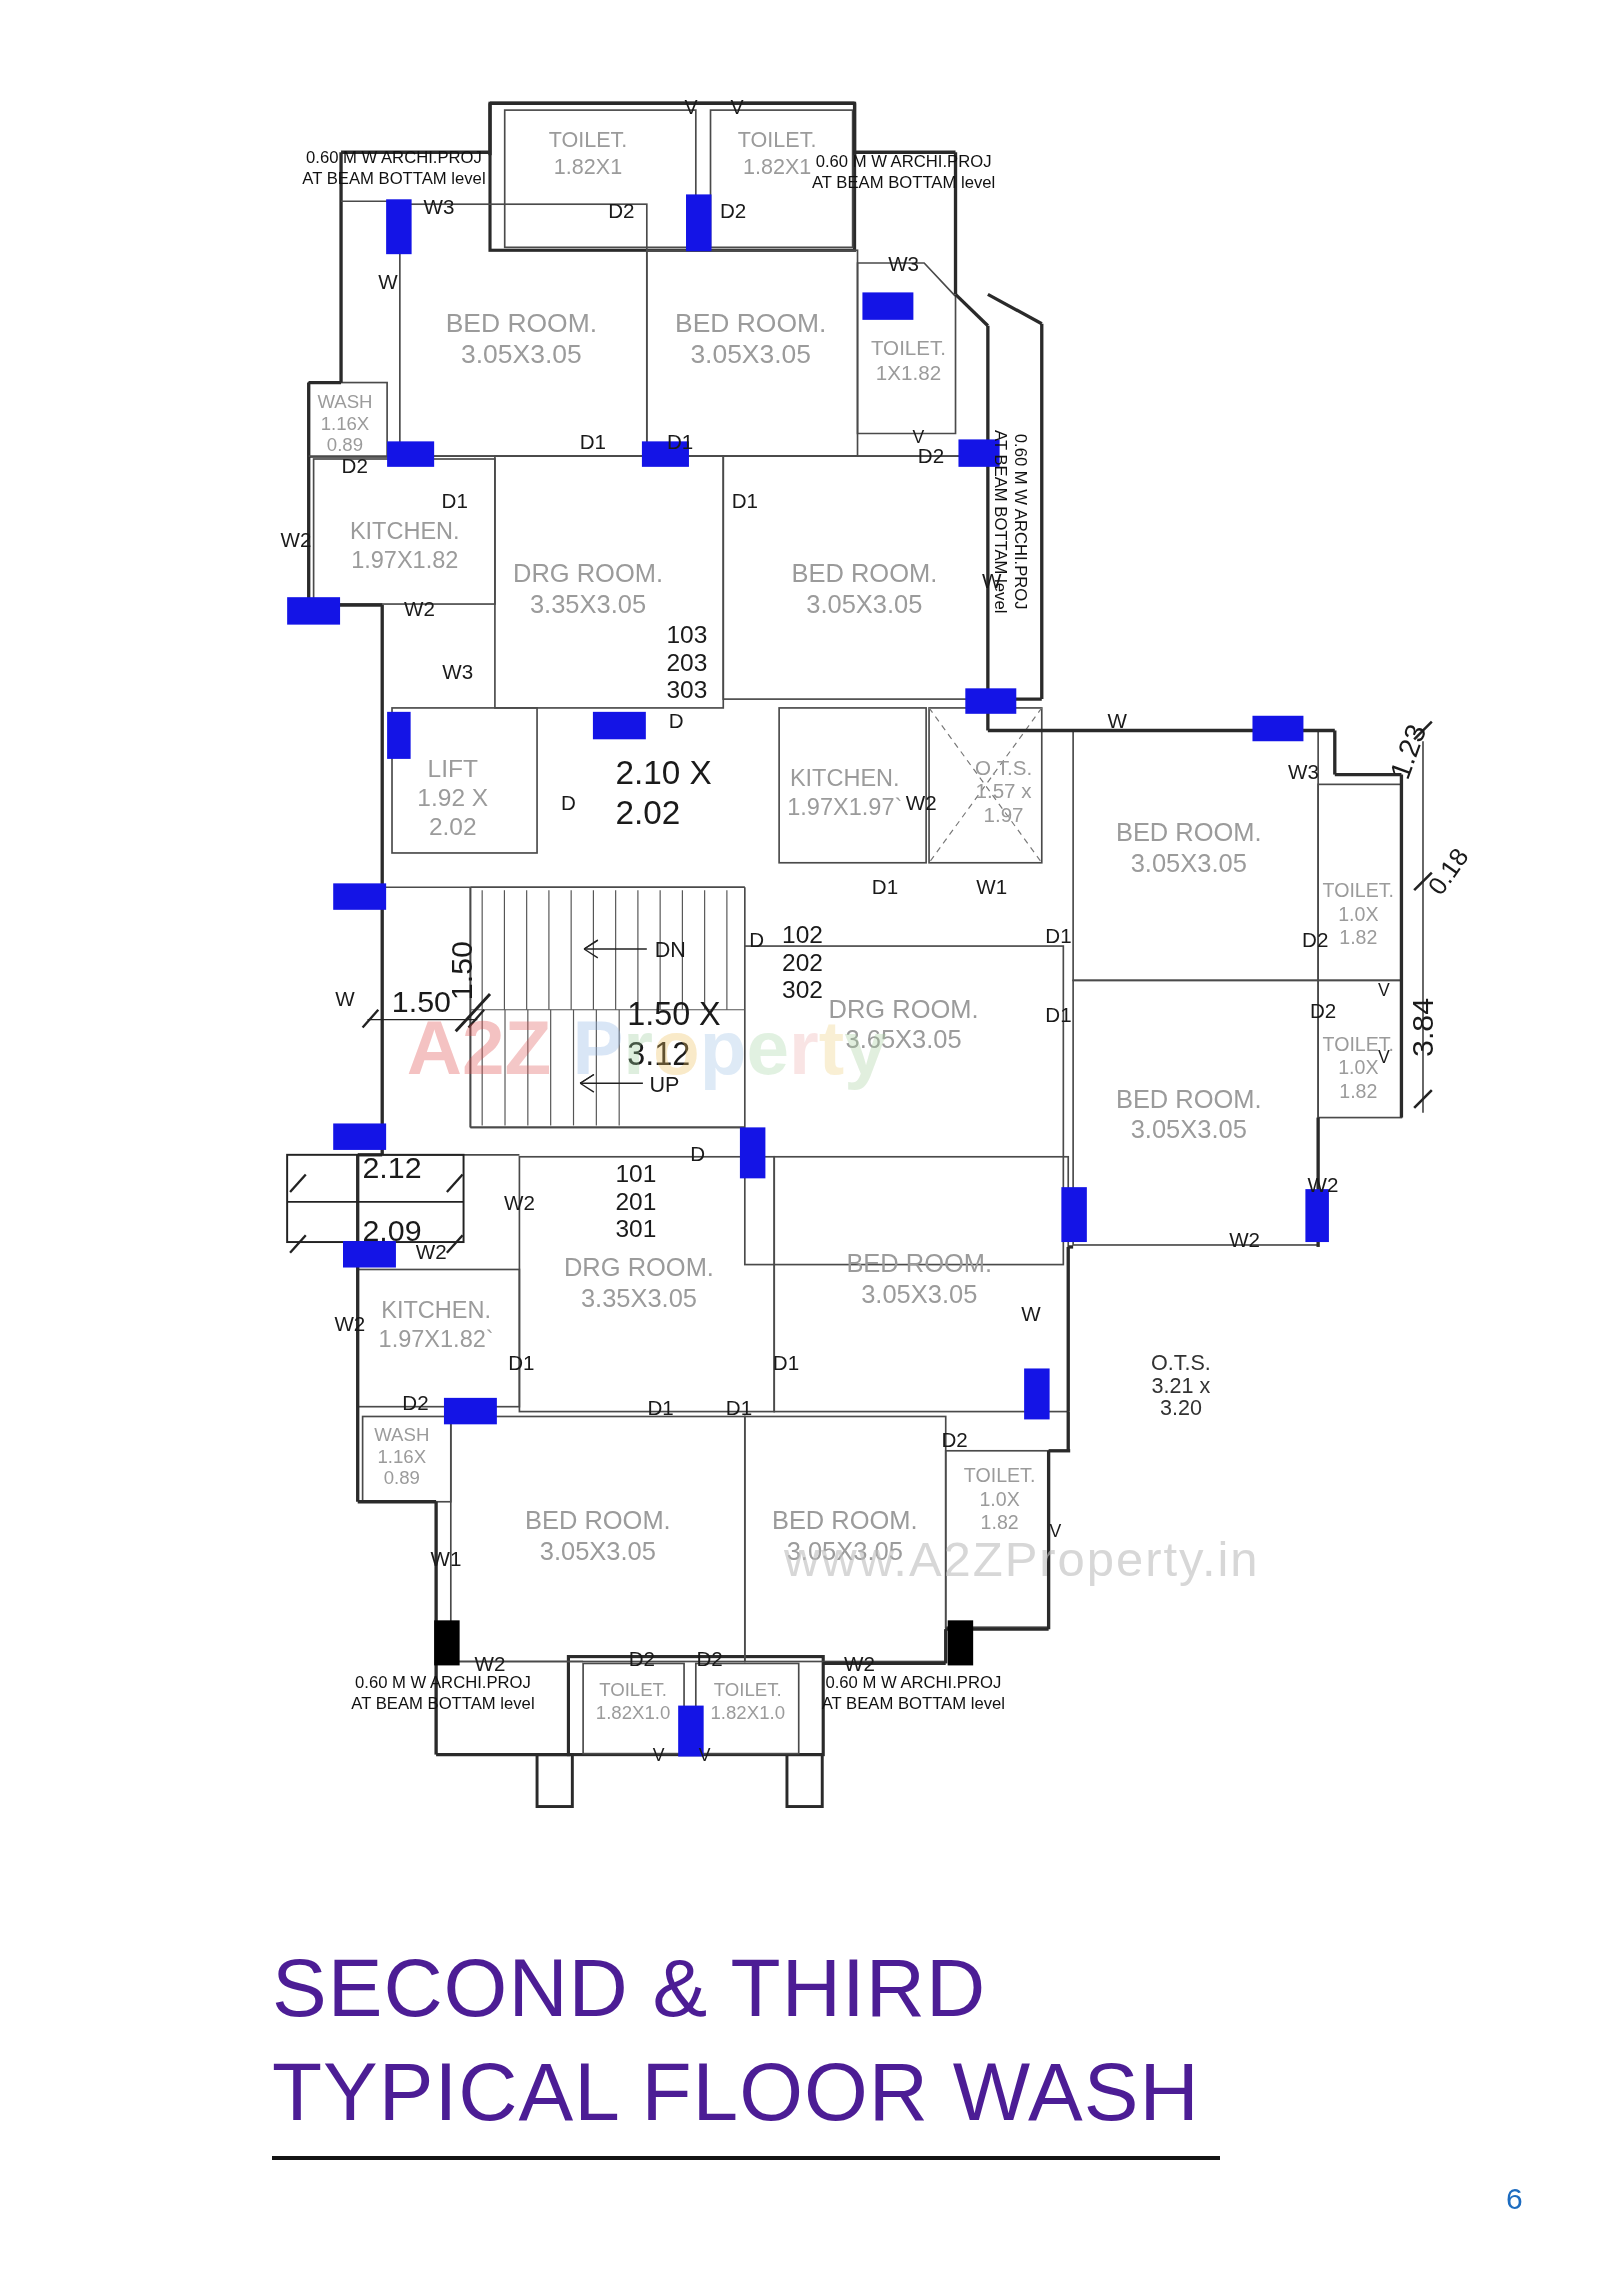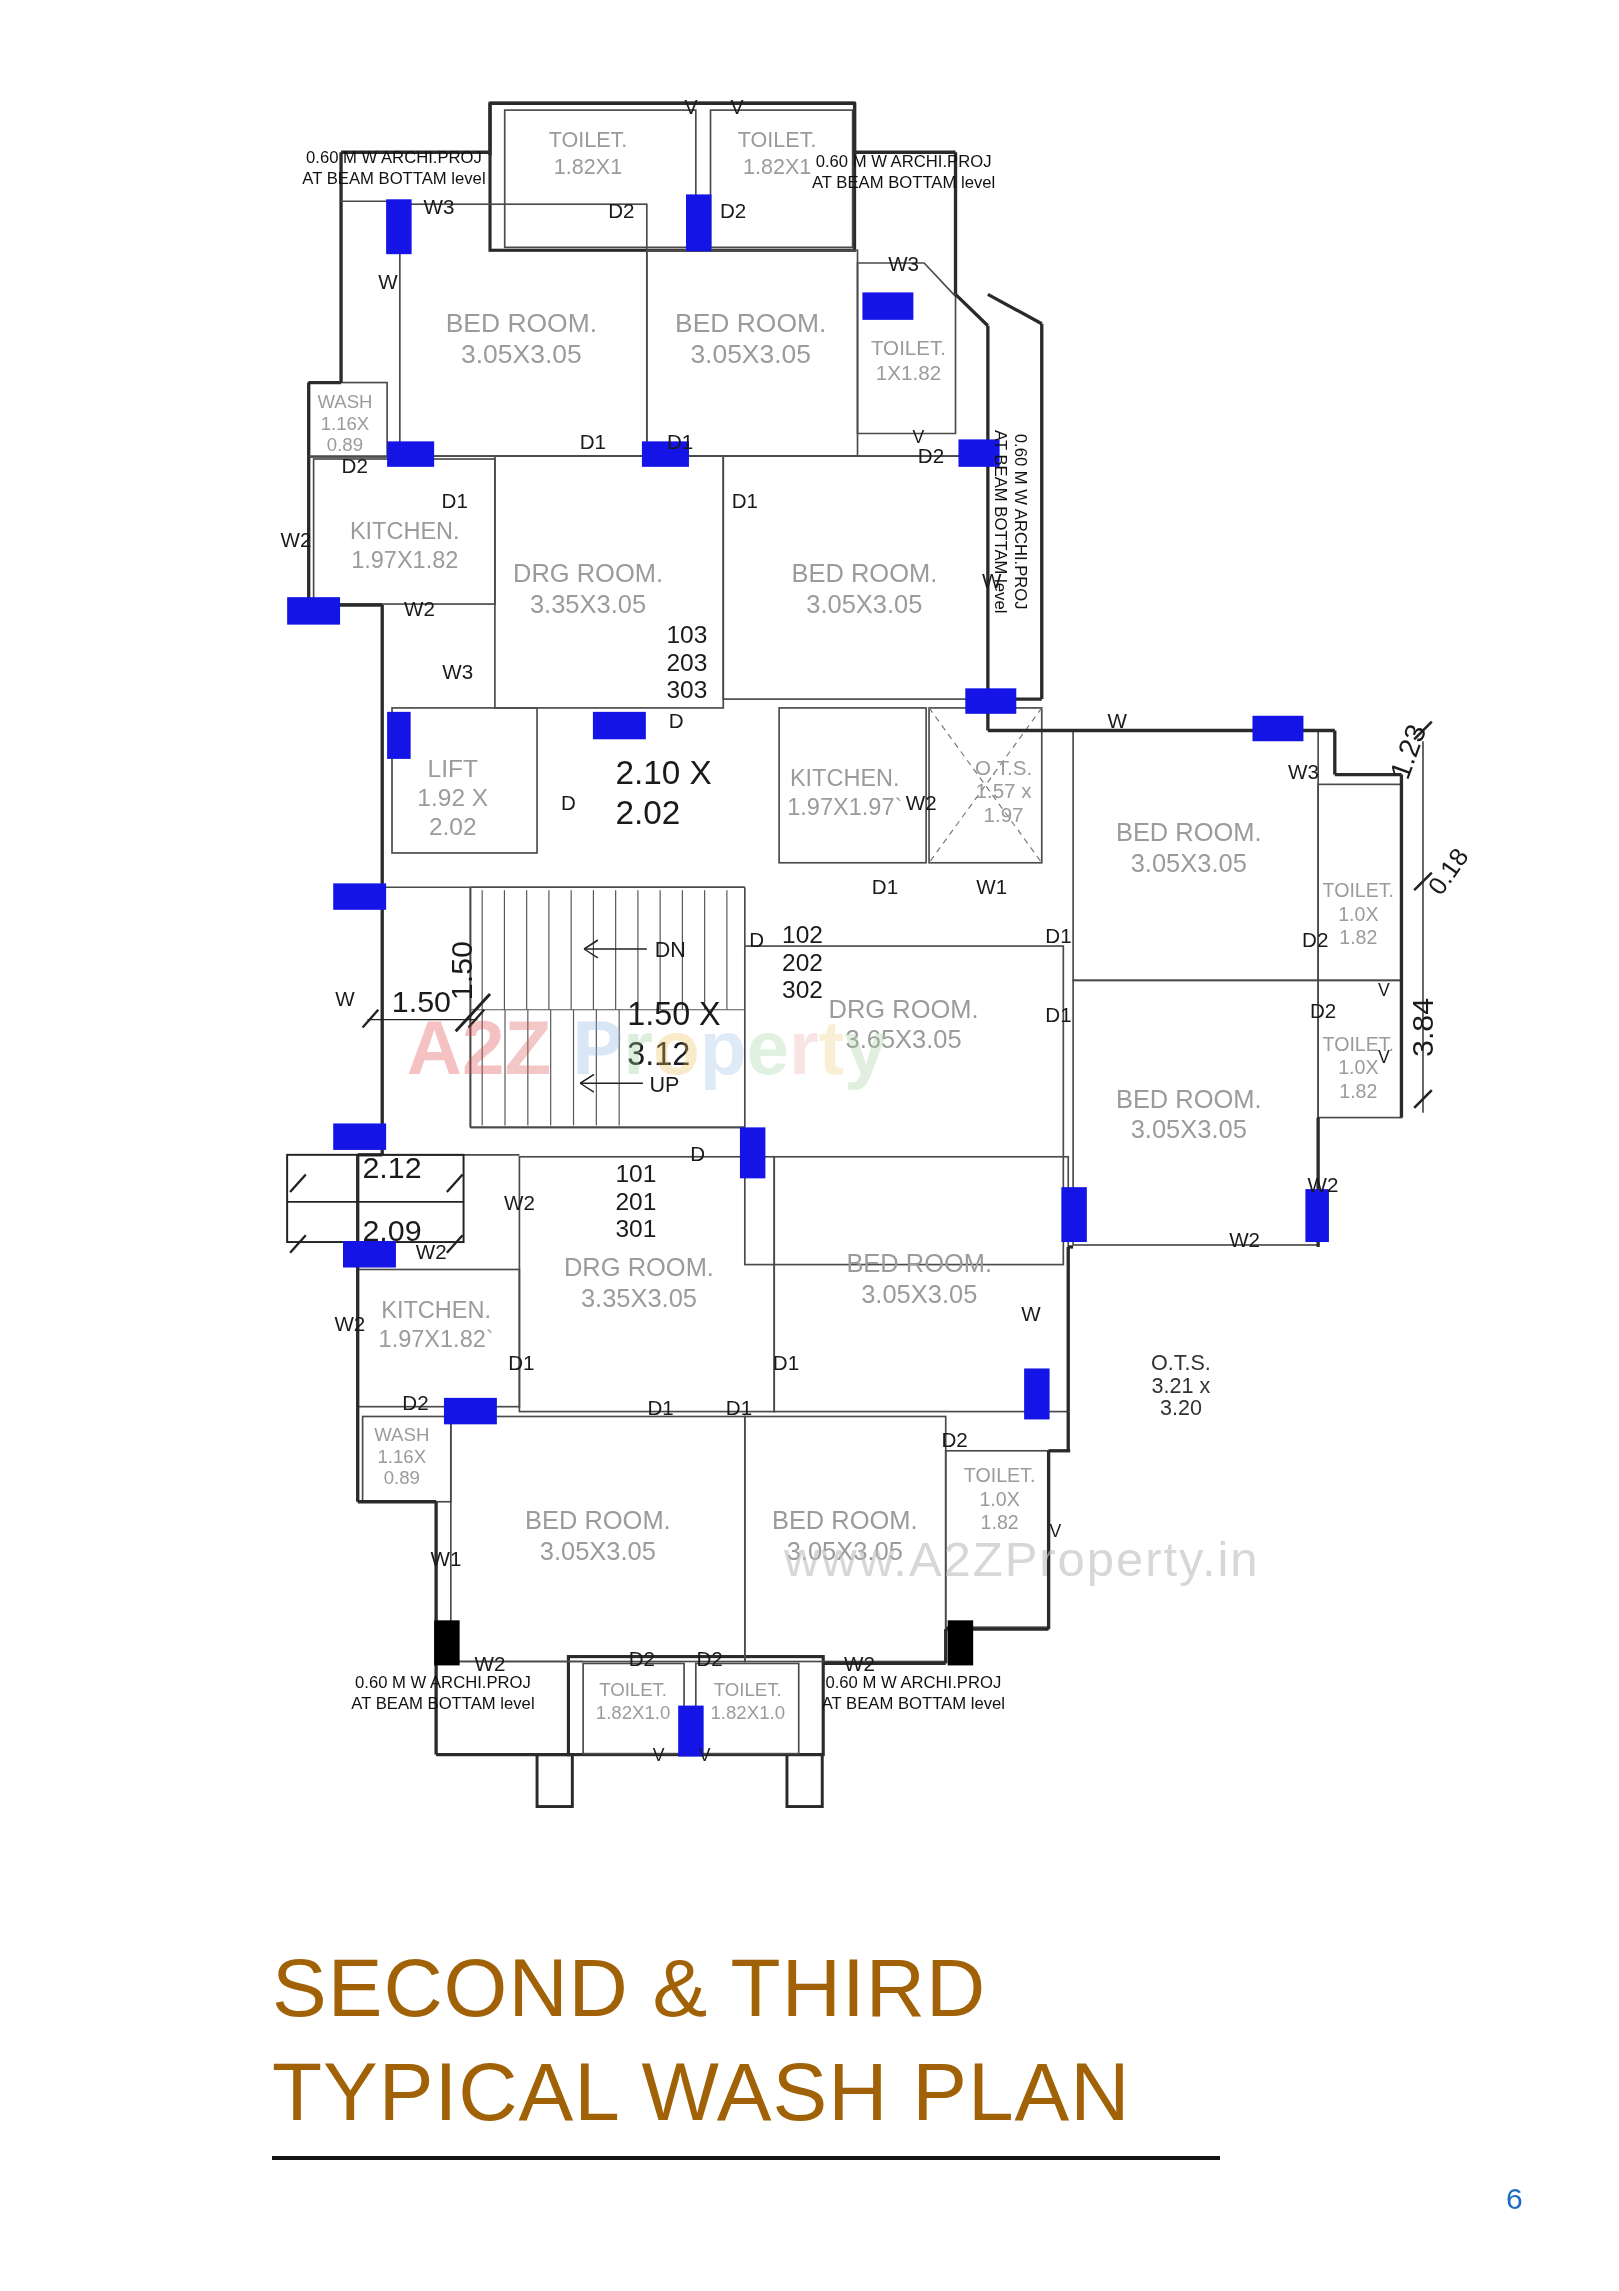--- a/index.html
+++ b/index.html
@@ -1,19 +1,19 @@
 <!DOCTYPE html>
 <html><head>
 <meta charset="utf-8">
 <style>
   html,body{margin:0;padding:0;background:#ffffff;}
   #page{position:relative;width:1619px;height:2292px;background:#ffffff;overflow:hidden;
         font-family:"Liberation Sans", sans-serif;}
   #plan-svg{position:absolute;left:0;top:0;}
-  #title-block{position:absolute;left:272px;top:1936px;color:#a16207;
+  #title-block{position:absolute;left:272px;top:1936px;color:#4c1d95;
                font-size:82px;line-height:104px;letter-spacing:1px;
                font-family:"Liberation Sans", sans-serif;font-weight:400;}
   #title-underline{position:absolute;left:272px;top:2156px;width:948px;height:3.9px;background:#141414;}
   #page-number{position:absolute;left:1506px;top:2182px;font-size:30px;color:#1d6cc0;}
   text{font-family:"Liberation Sans", sans-serif;}
 </style>
 </head>
 <body>
 
 <div id="page">
@@ -268,19 +268,19 @@
       <text x="922" y="170" font-size="17" fill="#111" text-anchor="middle"><tspan x="922" dy="0">0.60 M W ARCHI.PROJ</tspan><tspan x="922" dy="21">AT BEAM BOTTAM level</tspan></text>
       <text x="1036" y="532" font-size="17" fill="#111" text-anchor="middle" transform="rotate(90 1036 532)"><tspan x="1036" dy="0">0.60 M W ARCHI.PROJ</tspan><tspan x="1036" dy="21">AT BEAM BOTTAM level</tspan></text>
       <text x="452" y="1722" font-size="17" fill="#111" text-anchor="middle"><tspan x="452" dy="0">0.60 M W ARCHI.PROJ</tspan><tspan x="452" dy="21">AT BEAM BOTTAM level</tspan></text>
       <text x="932" y="1722" font-size="17" fill="#111" text-anchor="middle"><tspan x="932" dy="0">0.60 M W ARCHI.PROJ</tspan><tspan x="932" dy="21">AT BEAM BOTTAM level</tspan></text>
       <text x="415" y="1096" font-size="78" font-weight="bold" opacity="0.33" text-anchor="start"><tspan fill="#e04848">A</tspan><tspan fill="#e04848">2</tspan><tspan fill="#e05858">Z</tspan><tspan fill="#ffffff"> </tspan><tspan fill="#8fb4e6">P</tspan><tspan fill="#9cce9c">r</tspan><tspan fill="#efc05e">o</tspan><tspan fill="#9cc0e6">p</tspan><tspan fill="#a6d6a6">e</tspan><tspan fill="#eeb0b0">r</tspan><tspan fill="#eed080">t</tspan><tspan fill="#a6cf9e">y</tspan></text>
       <text x="800" y="1608" font-size="50" fill="#bdbdbd" opacity="0.6" text-anchor="start" letter-spacing="2">www.A2ZProperty.in</text>
     </svg>
 
   <div id="title-block">
     <div>SECOND &amp; THIRD</div>
-    <div>TYPICAL WASH PLAN</div>
+    <div>TYPICAL FLOOR WASH</div>
   </div>
   <div id="title-underline"></div>
 
   <div id="page-number">6</div>
 </div>
 
 
 </body></html>

